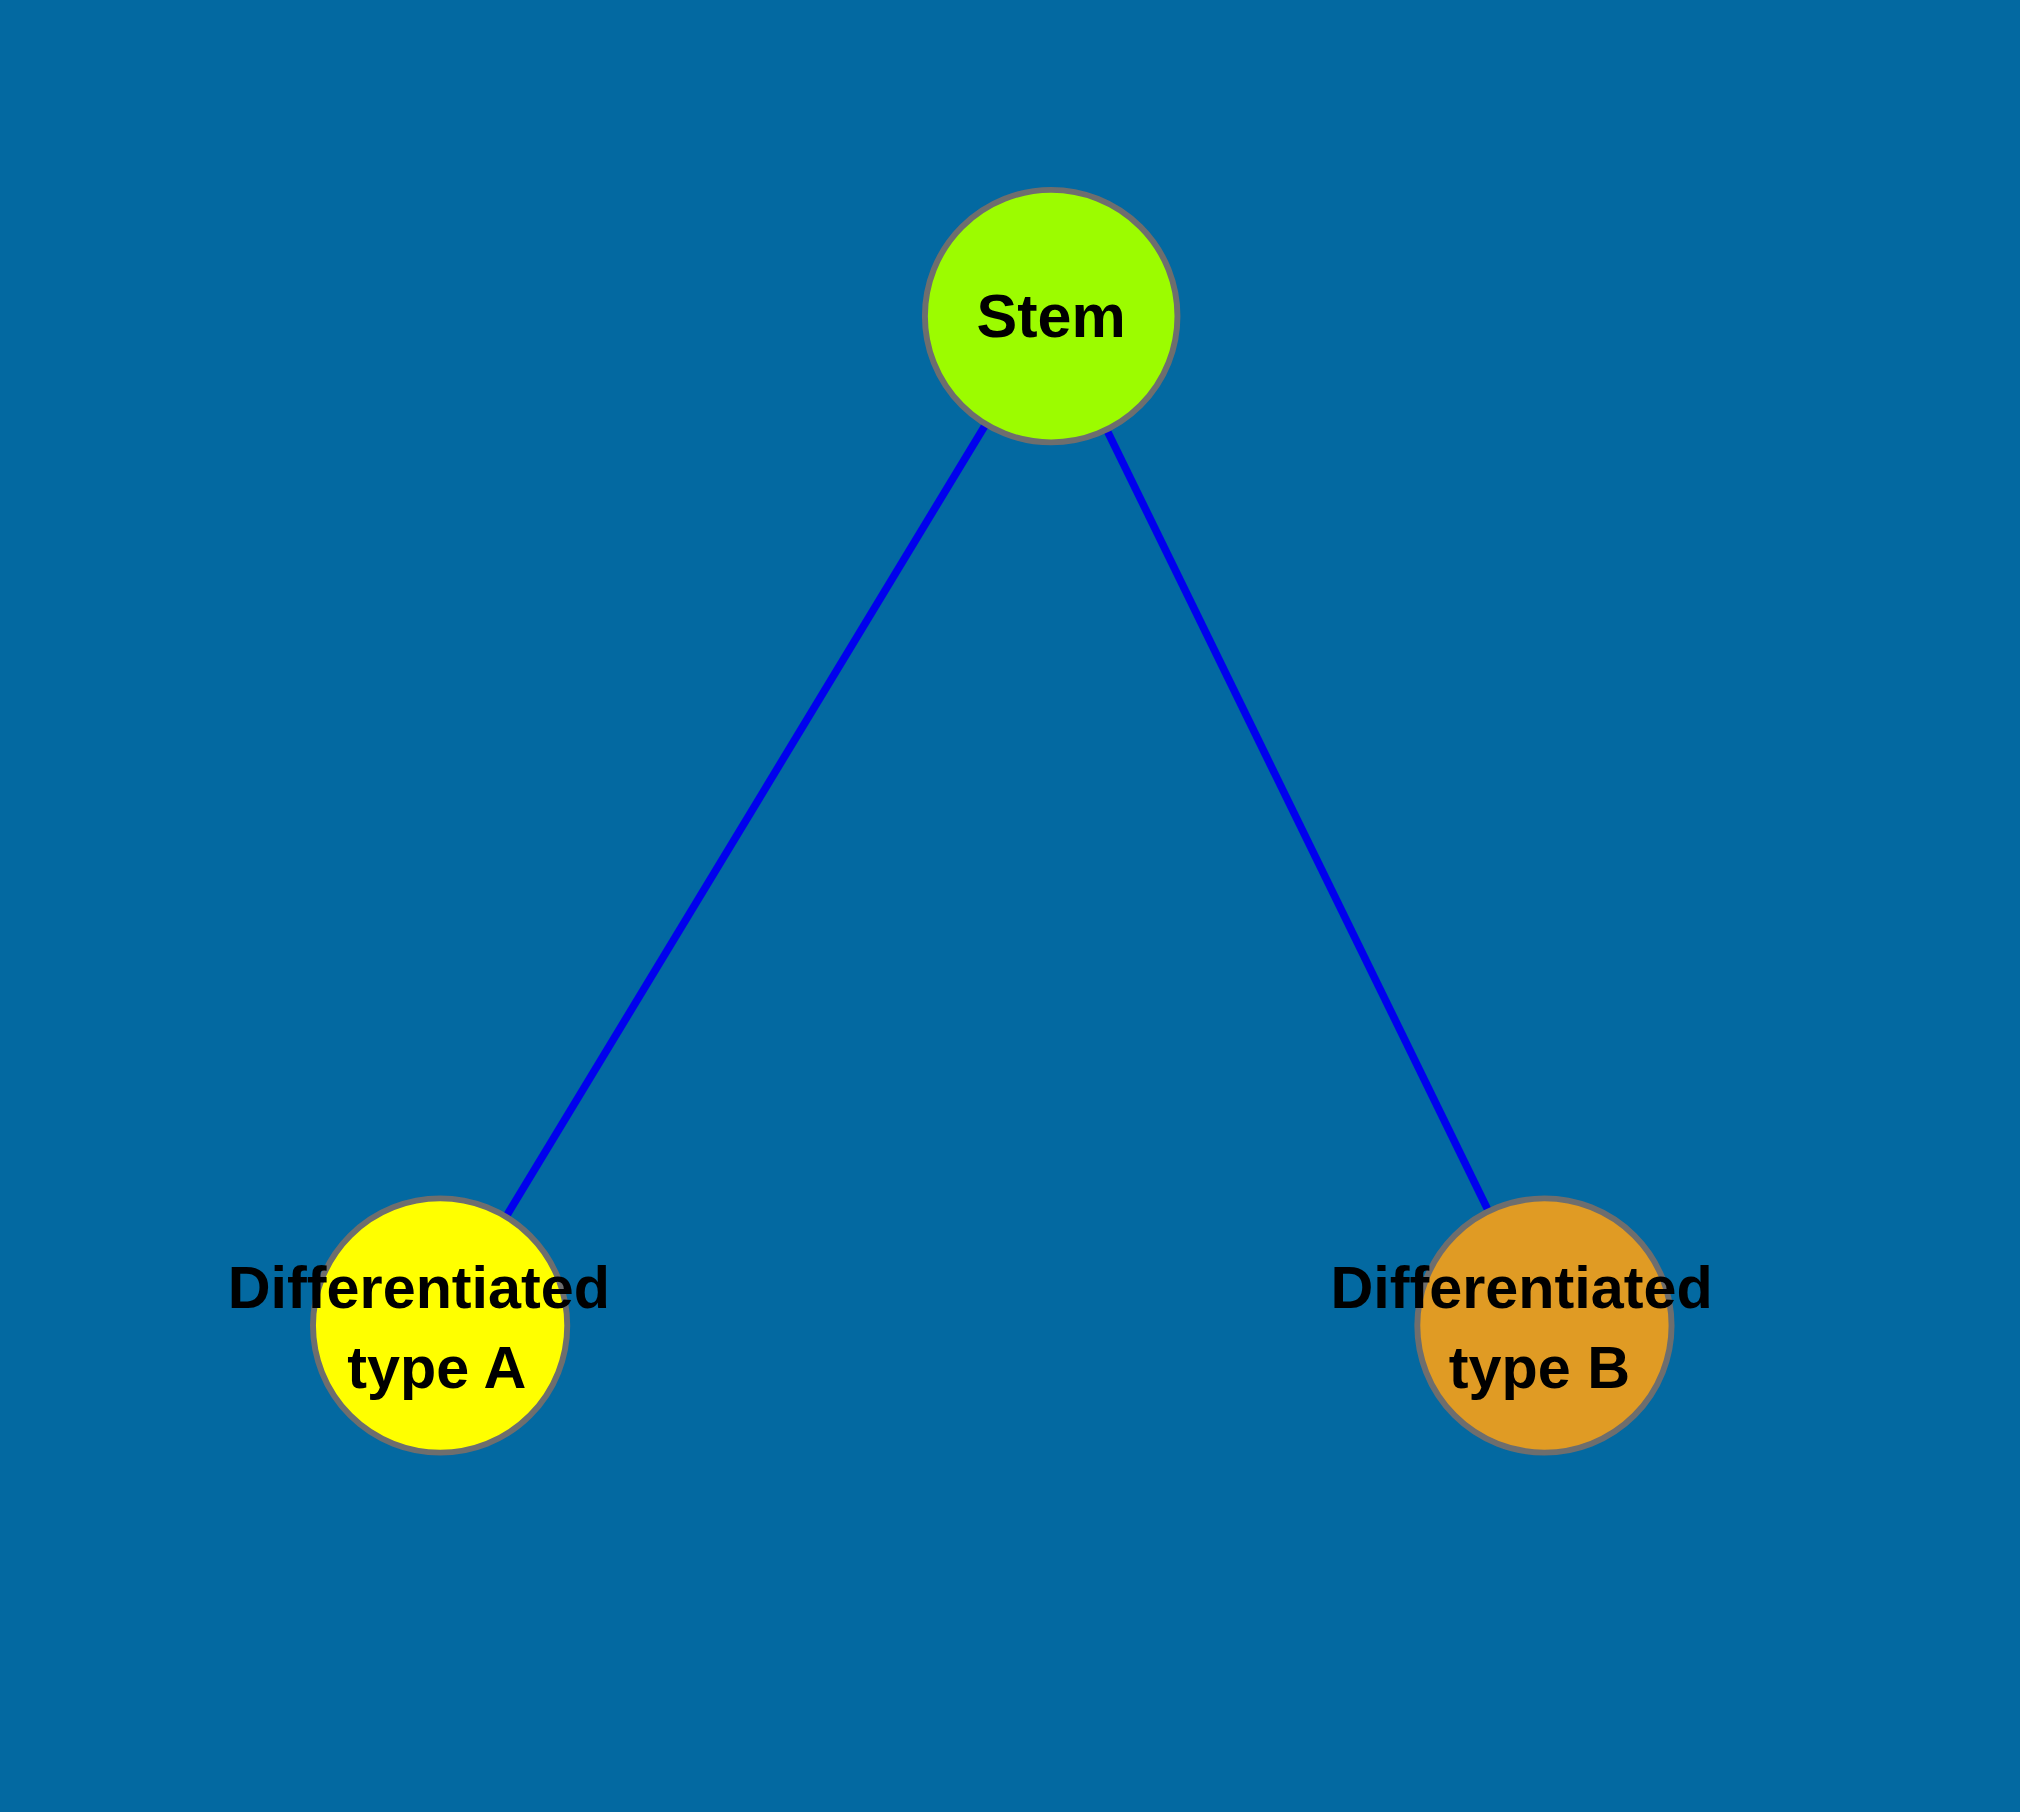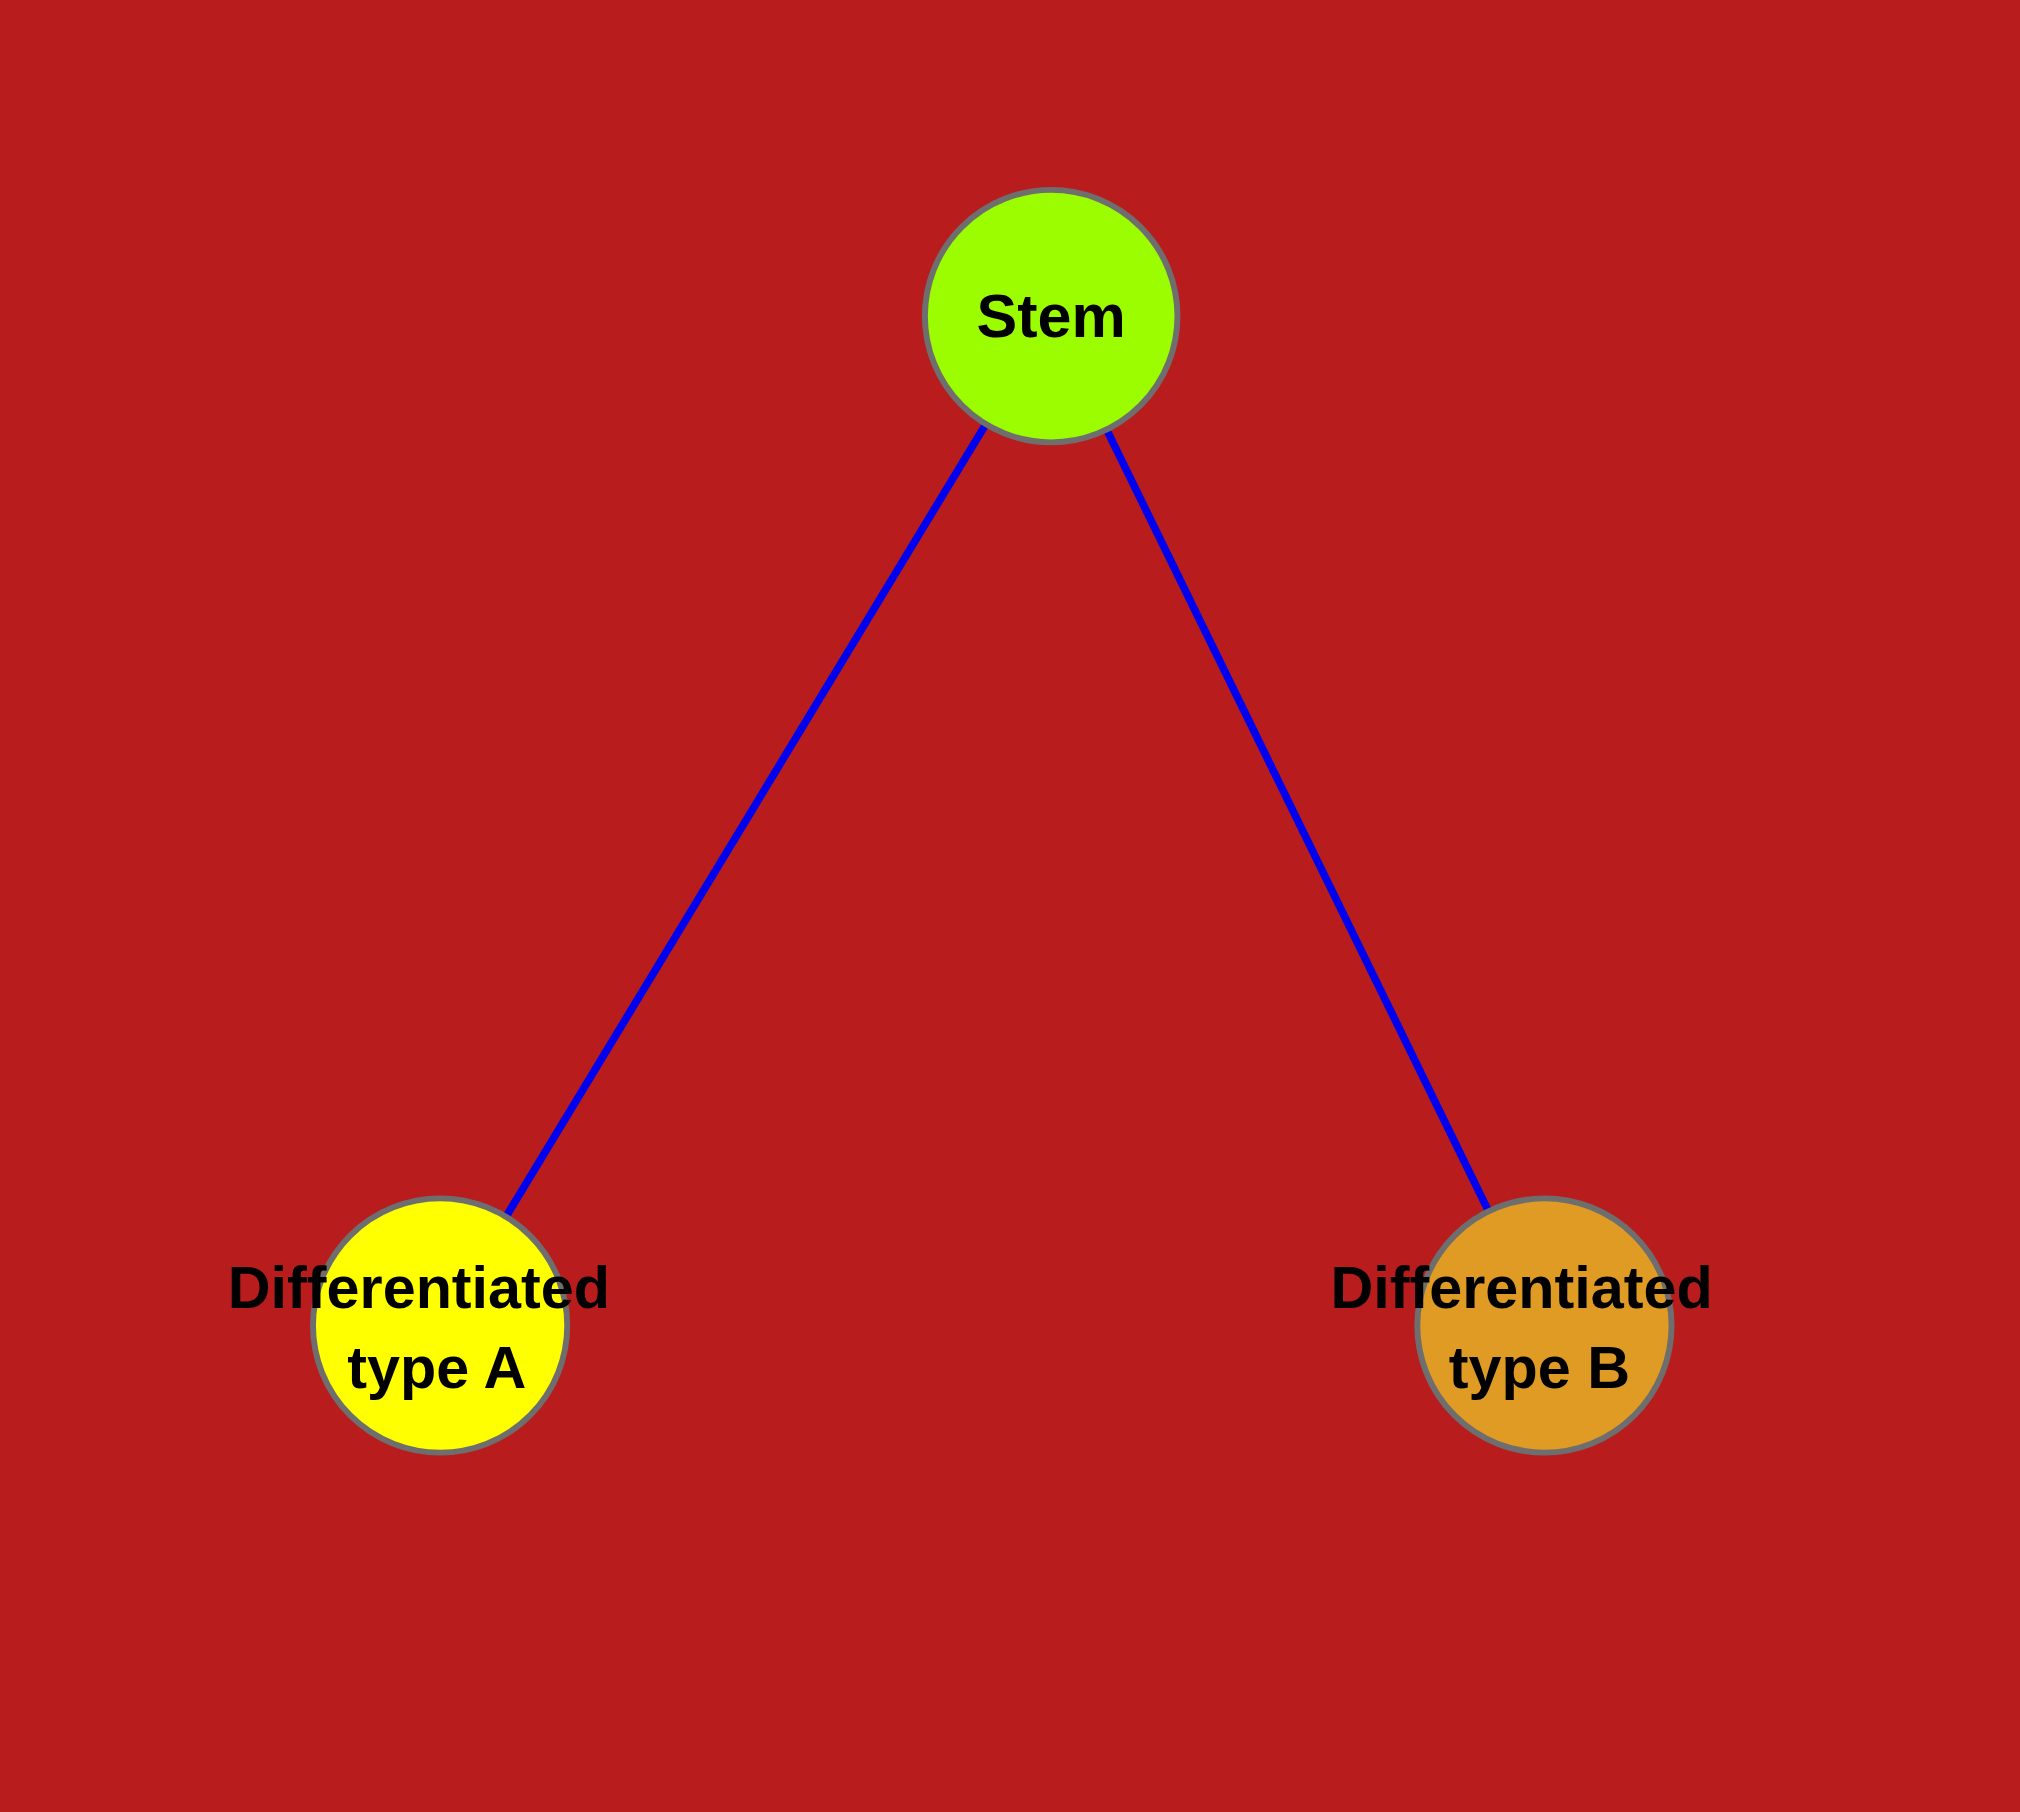--- a/index.html
+++ b/index.html
@@ -27,21 +27,21 @@
   .node-label {
     font-family: "Liberation Sans", "DejaVu Sans", sans-serif;
     font-weight: bold;
     fill: #000000;
     text-anchor: middle;
   }
 </style>
 </head>
 <body>
 
-<div id="canvas" style="width: 2021px; height: 1812px; background: #b91c1c;">
+<div id="canvas" style="width: 2021px; height: 1812px; background: #0369a1;">
   <svg id="graph-svg" viewBox="0 0 2384 2138">
 
     <g>
       <line x1="1162.8370947909225" y1="500.4632733758824" x2="596.6807770561182" y2="1435.6812684135411" stroke="#0000ee" stroke-width="9" stroke-linecap="butt"></line>
       <line x1="1305.41811680177" y1="506.8710946922821" x2="1756.1428354344596" y2="1429.2304415849508" stroke="#0000ee" stroke-width="9" stroke-linecap="butt"></line>
     </g>
 
     <g>
       <circle cx="1240" cy="373" r="149" fill="#9cfc00" stroke="#6e6e6e" stroke-width="7"></circle>
       <text class="node-label" x="1240" y="398" font-size="72">Stem</text>

